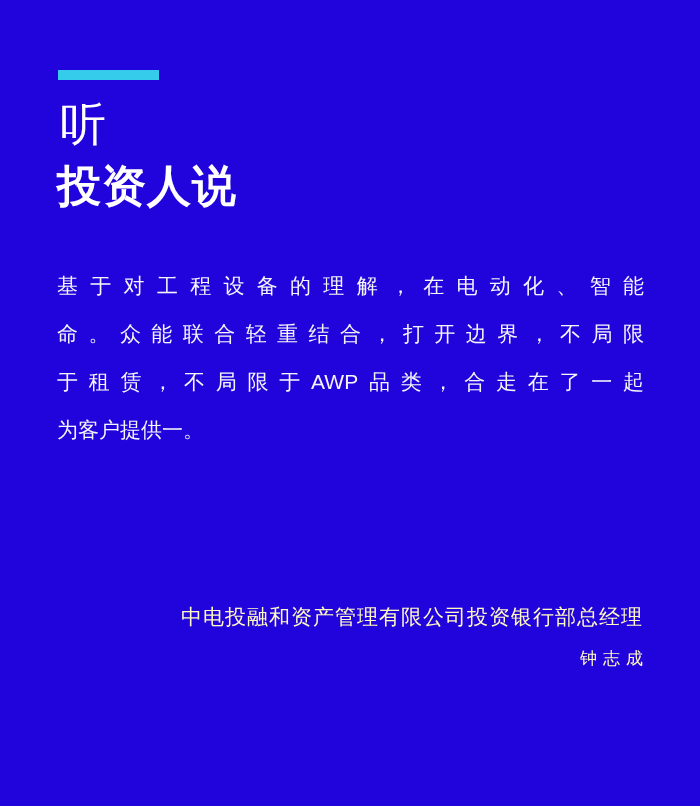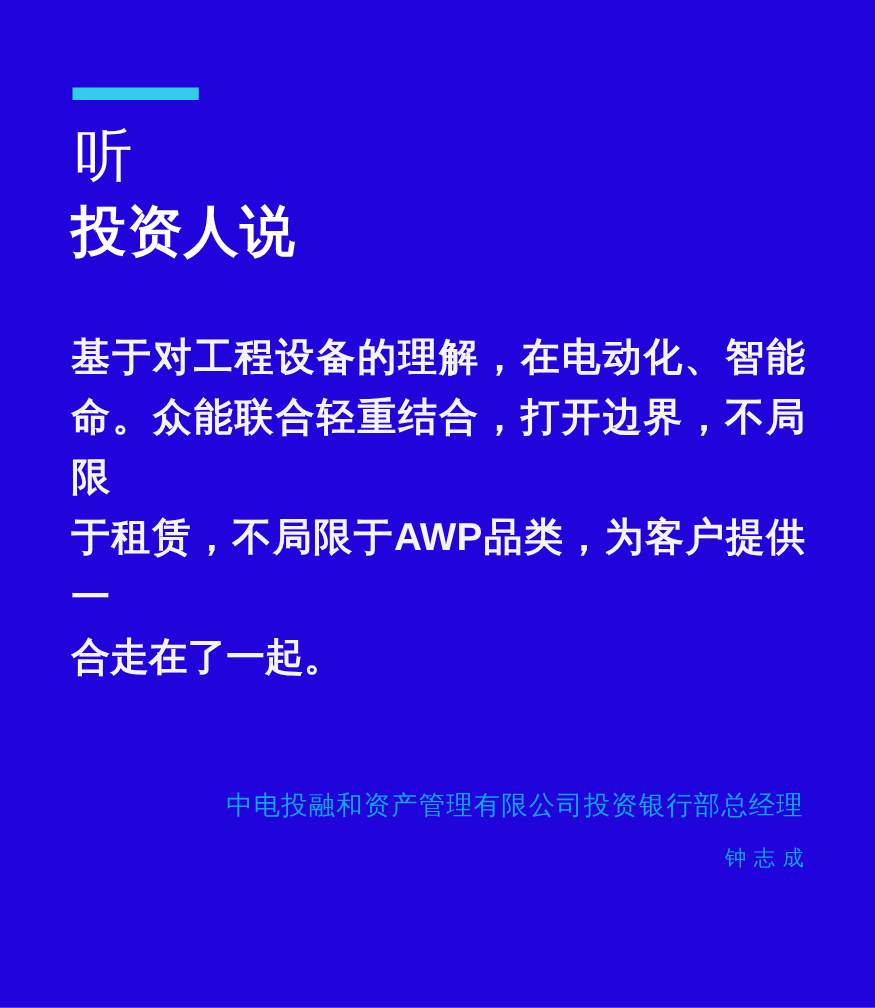--- a/index.html
+++ b/index.html
@@ -40,39 +40,38 @@
     font-size: 44px;
     font-weight: 700;
     line-height: 1.1;
     letter-spacing: 1px;
   }
   .quote {
     position: absolute;
     left: 57px;
     top: 262px;
     width: 587px;
-    font-size: 31px;
+    font-size: 21px;
     line-height: 48px;
-    font-weight: 700;
+    font-weight: 400;
     color: #F4F4F9;
   }
   .quote .quote-line {
     text-align: justify;
     text-align-last: justify;
   }
   .quote .quote-line:last-child {
     text-align-last: left;
   }
   .attribution {
     position: absolute;
     right: 57px;
     top: 605px;
     text-align: right;
-    color: #0ea5e9;
-    margin-top: 28px;
+    color: #fef9c3;
   }
   .attr-title {
     font-size: 21px;
     letter-spacing: 1px;
     line-height: 24px;
   }
   .attr-name {
     margin-top: 16px;
     font-size: 17px;
     letter-spacing: 6px;
@@ -84,21 +83,21 @@
 <body>
 
 <div class="card" style="background: rgb(33, 3, 219); color: rgb(255, 255, 255);">
   <div class="accent-bar" style="background: rgb(53, 203, 234);"></div>
   <div class="kicker">听</div>
   <h1 class="title">投资人说</h1>
 
   <div class="quote">
     <div class="quote-line">基于对工程设备的理解，在电动化、智能</div>
     <div class="quote-line">命。众能联合轻重结合，打开边界，不局限</div>
-    <div class="quote-line">于租赁，不局限于AWP品类，为客户提供一</div>
-    <div class="quote-line">合走在了一起。</div>
+    <div class="quote-line">于租赁，不局限于AWP品类，合走在了一起</div>
+    <div class="quote-line">为客户提供一。</div>
   </div>
 
   <div class="attribution">
     <div class="attr-title">中电投融和资产管理有限公司投资银行部总经理</div>
     <div class="attr-name">钟志成</div>
   </div>
 </div>
 
 </body></html>

